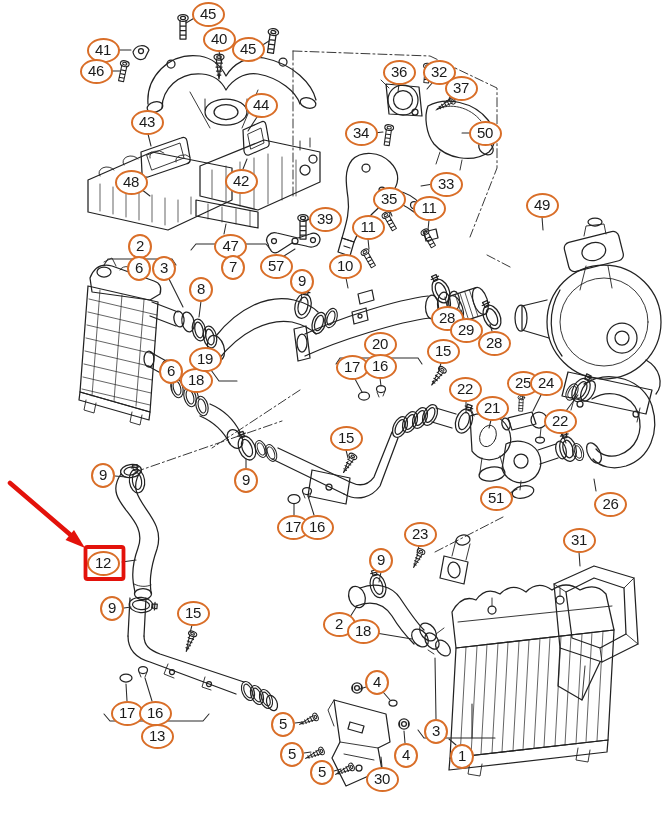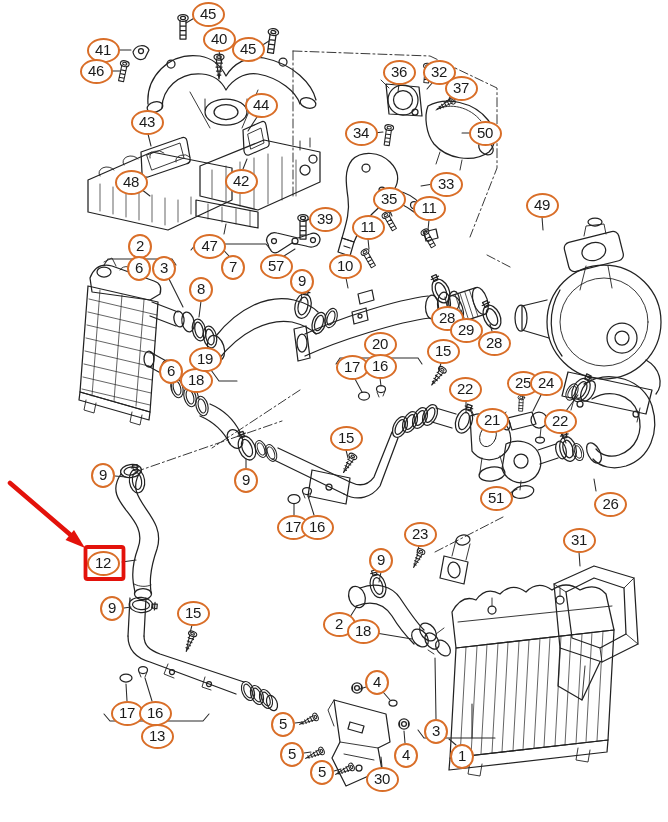--- a/index.html
+++ b/index.html
@@ -428,21 +428,21 @@
 <div id="callouts">
       <div class="callout" style="min-width: 33px; left: 191.5px; top: 1.5px;">45</div>
       <div class="callout" style="min-width: 33px; left: 202.5px; top: 26.5px;">40</div>
       <div class="callout" style="min-width: 33px; left: 231.5px; top: 36.5px;">45</div>
       <div class="callout" style="min-width: 33px; left: 86.5px; top: 37.5px;">41</div>
       <div class="callout" style="min-width: 33px; left: 79.5px; top: 58.5px;">46</div>
       <div class="callout" style="min-width: 33px; left: 244.5px; top: 92.5px;">44</div>
       <div class="callout" style="min-width: 33px; left: 130.5px; top: 109.5px;">43</div>
       <div class="callout" style="min-width: 33px; left: 224.5px; top: 168.5px; text-align: right;">42</div>
       <div class="callout" style="min-width: 33px; left: 114.5px; top: 169.5px;">48</div>
-      <div class="callout" style="min-width: 33px; left: 193px; top: 233.5px; text-align: center;">47</div>
+      <div class="callout" style="min-width: 33px; left: 214px; top: 233.5px; text-align: center;">47</div>
       <div class="callout" style="min-width: 24px; left: 128px; top: 233.5px;">2</div>
       <div class="callout" style="min-width: 24px; left: 127px; top: 255.5px;">6</div>
       <div class="callout" style="min-width: 24px; left: 152px; top: 255.5px;">3</div>
       <div class="callout" style="min-width: 24px; left: 221px; top: 254.5px;">7</div>
       <div class="callout" style="min-width: 24px; left: 189px; top: 276.5px;">8</div>
       <div class="callout" style="min-width: 33px; left: 308.5px; top: 206.5px;">39</div>
       <div class="callout" style="min-width: 33px; left: 259.5px; top: 253.5px;">57</div>
       <div class="callout" style="min-width: 24px; left: 290px; top: 268.5px;">9</div>
       <div class="callout" style="min-width: 33px; left: 382.5px; top: 59.5px;">36</div>
       <div class="callout" style="min-width: 33px; left: 422.5px; top: 59.5px;">32</div>
@@ -456,21 +456,21 @@
       <div class="callout" style="min-width: 33px; left: 328.5px; top: 253.5px;">10</div>
       <div class="callout" style="min-width: 33px; left: 525.5px; top: 192.5px;">49</div>
       <div class="callout" style="min-width: 33px; left: 430.5px; top: 305.5px;">28</div>
       <div class="callout" style="min-width: 33px; left: 449.5px; top: 317.5px;">29</div>
       <div class="callout" style="min-width: 33px; left: 477.5px; top: 330.5px;">28</div>
       <div class="callout" style="min-width: 33px; left: 363.5px; top: 331.5px;">20</div>
       <div class="callout" style="min-width: 33px; left: 335.5px; top: 354.5px;">17</div>
       <div class="callout" style="min-width: 33px; left: 363.5px; top: 353.5px;">16</div>
       <div class="callout" style="min-width: 33px; left: 426.5px; top: 338.5px;">15</div>
       <div class="callout" style="min-width: 33px; left: 448.5px; top: 376.5px;">22</div>
-      <div class="callout" style="min-width: 33px; left: 475.5px; top: 395.5px; margin-top: 12px;">21</div>
+      <div class="callout" style="min-width: 33px; left: 475.5px; top: 395.5px;">21</div>
       <div class="callout" style="min-width: 33px; left: 506.5px; top: 370.5px;">25</div>
       <div class="callout" style="min-width: 33px; left: 529.5px; top: 370.5px;">24</div>
       <div class="callout" style="min-width: 33px; left: 543.5px; top: 408.5px;">22</div>
       <div class="callout" style="min-width: 33px; left: 594px; top: 491.5px;">26</div>
       <div class="callout" style="min-width: 33px; left: 479.5px; top: 485.5px;">51</div>
       <div class="callout" style="min-width: 33px; left: 403.5px; top: 521.5px;">23</div>
       <div class="callout" style="min-width: 33px; left: 562.5px; top: 527.5px;">31</div>
       <div class="callout" style="min-width: 24px; left: 369px; top: 547.5px;">9</div>
       <div class="callout" style="min-width: 33px; left: 322.5px; top: 611.5px;">2</div>
       <div class="callout" style="min-width: 33px; left: 346.5px; top: 618.5px;">18</div>

